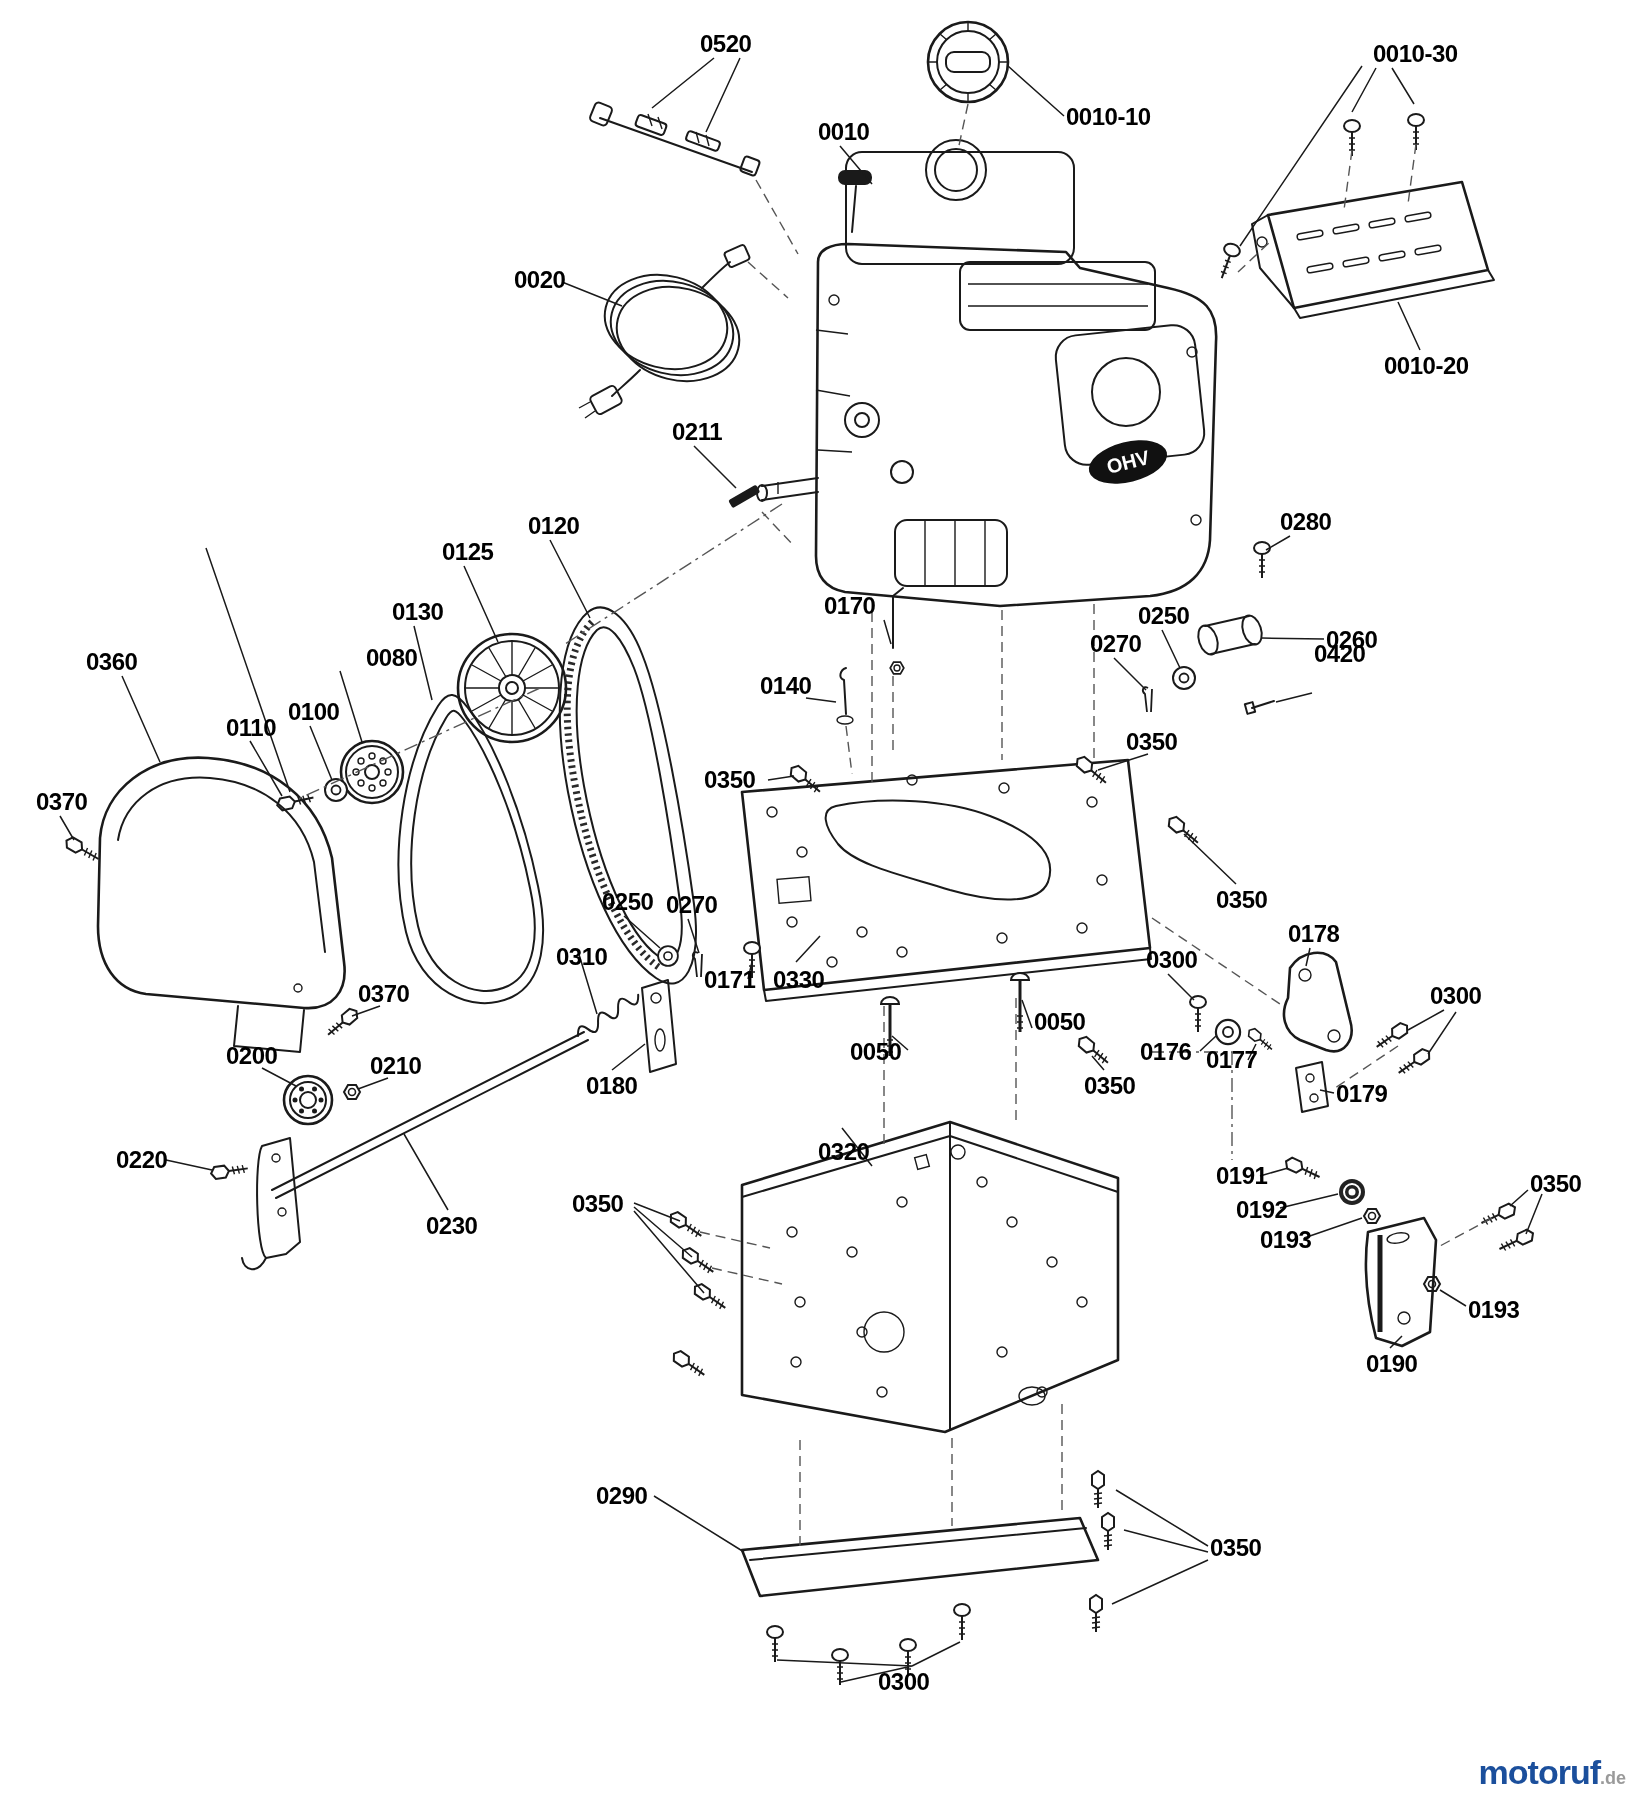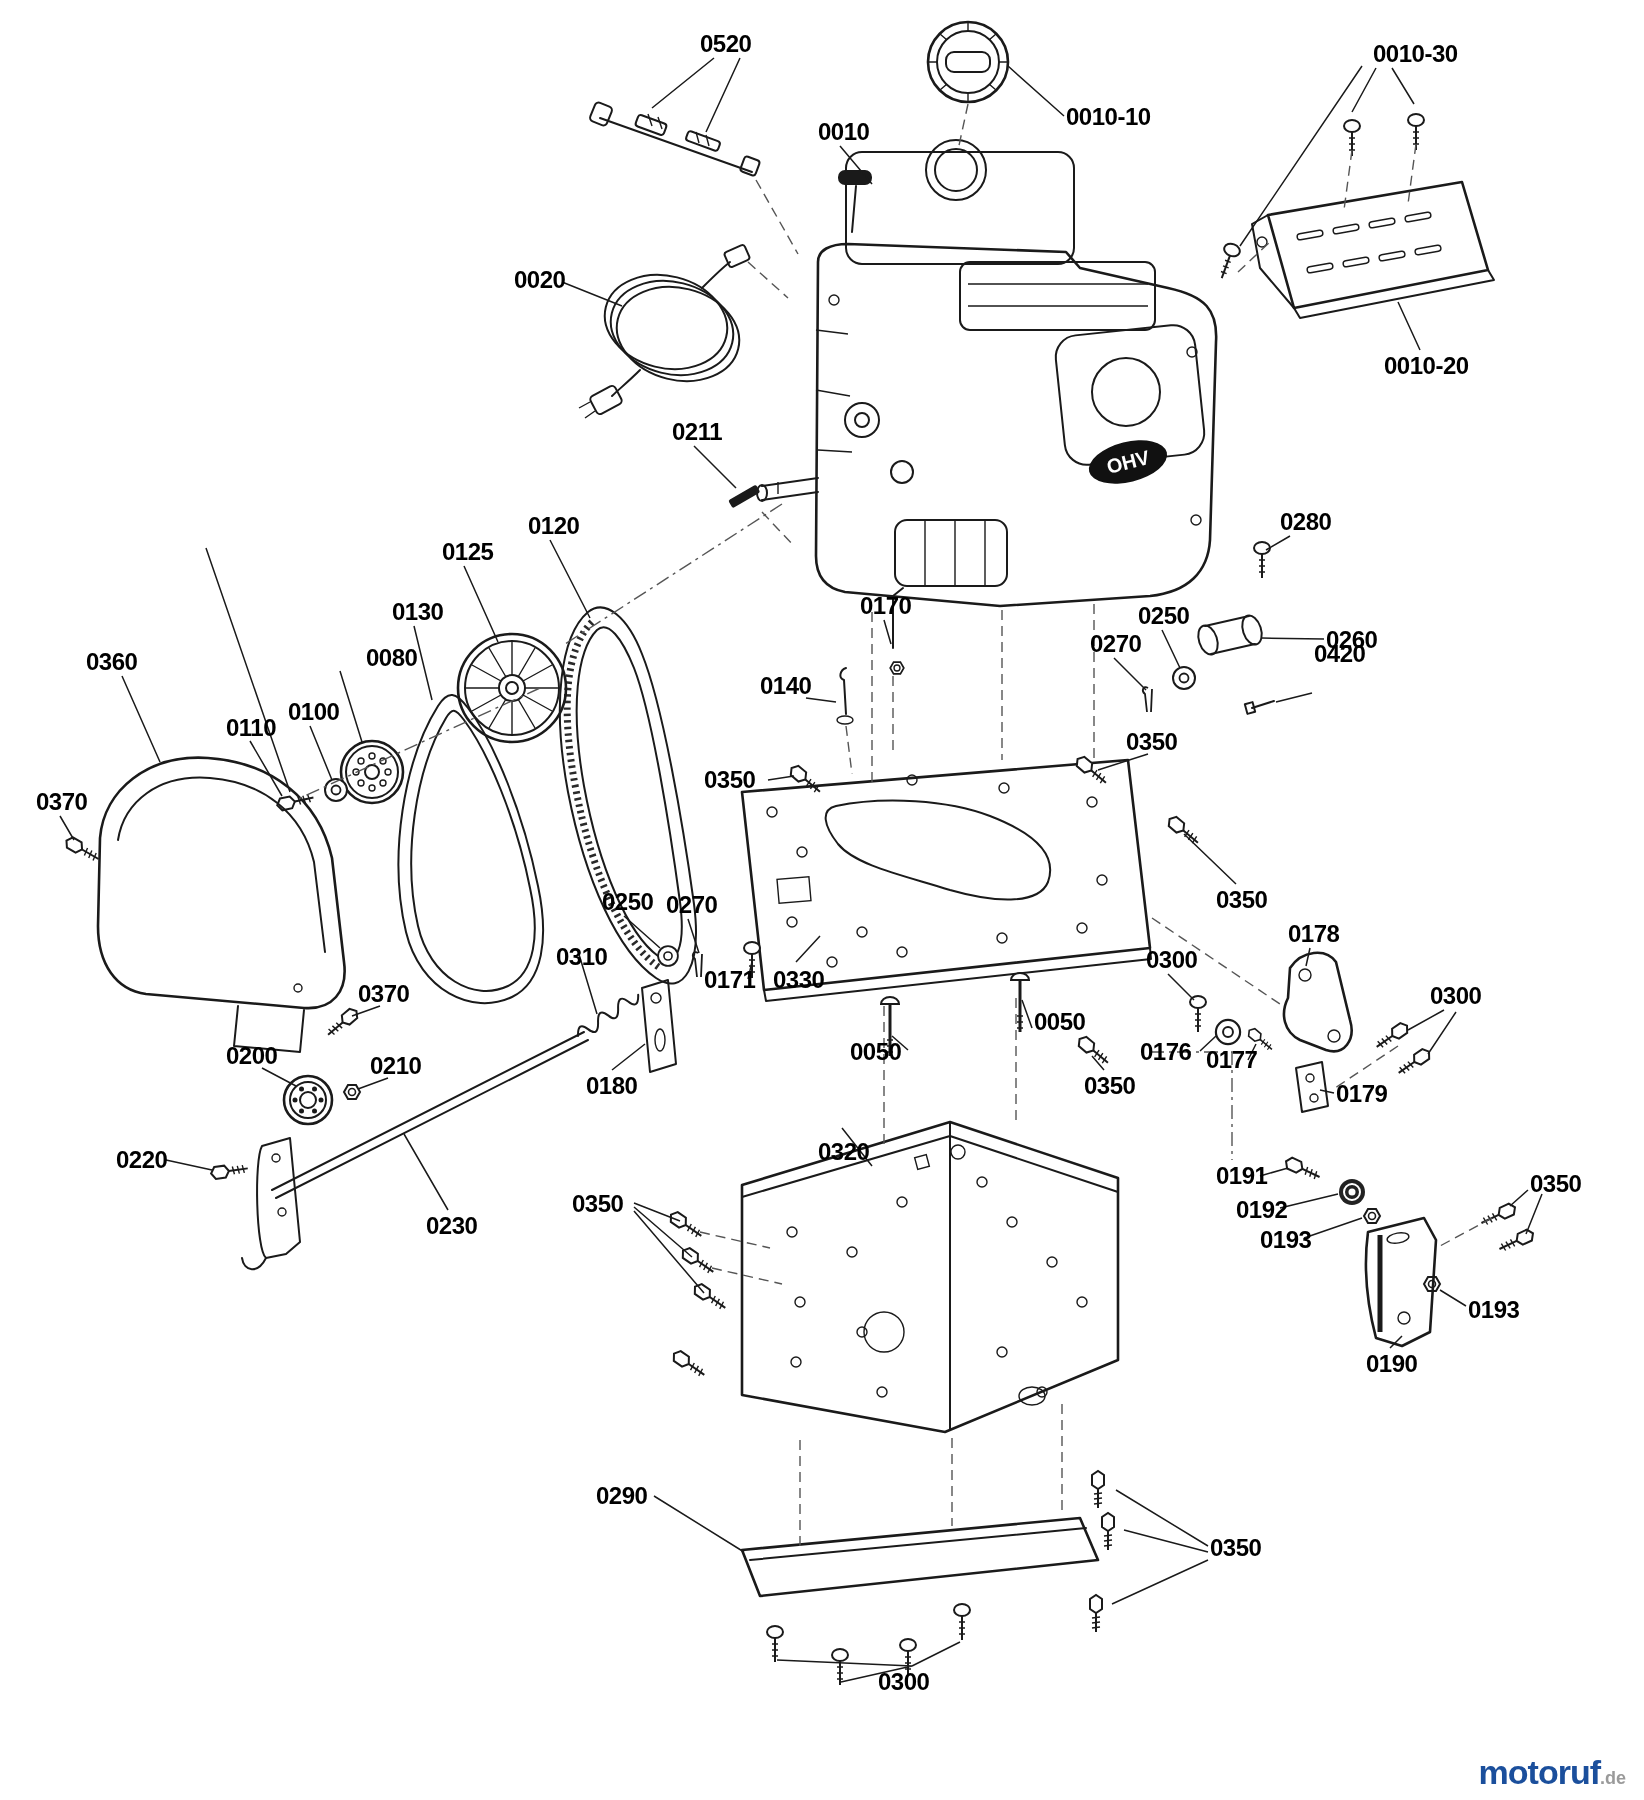--- a/index.html
+++ b/index.html
@@ -417,21 +417,21 @@
       <span class="part-label" style="left: 514px; top: 266px;">0020</span>
       <span class="part-label" style="left: 672px; top: 418px;">0211</span>
       <span class="part-label" style="left: 528px; top: 512px;">0120</span>
       <span class="part-label" style="left: 442px; top: 538px;">0125</span>
       <span class="part-label" style="left: 392px; top: 598px;">0130</span>
       <span class="part-label" style="left: 318px; top: 644px; margin-left: 48px;">0080</span>
       <span class="part-label" style="left: 288px; top: 698px;">0100</span>
       <span class="part-label" style="left: 226px; top: 714px;">0110</span>
       <span class="part-label" style="left: 86px; top: 648px;">0360</span>
       <span class="part-label" style="left: 36px; top: 788px;">0370</span>
-      <span class="part-label" style="left: 860px; top: 592px;">0170</span>
+      <span class="part-label" style="left: 824px; top: 592px;">0170</span>
       <span class="part-label" style="left: 760px; top: 672px;">0140</span>
       <span class="part-label" style="left: 1280px; top: 508px;">0280</span>
       <span class="part-label" style="left: 1138px; top: 602px;">0250</span>
       <span class="part-label" style="left: 1090px; top: 630px;">0270</span>
       <span class="part-label" style="left: 1326px; top: 626px;">0260</span>
       <span class="part-label" style="left: 1314px; top: 640px;">0420</span>
       <span class="part-label" style="left: 1126px; top: 728px;">0350</span>
       <span class="part-label" style="left: 704px; top: 766px;">0350</span>
       <span class="part-label" style="left: 1216px; top: 886px;">0350</span>
       <span class="part-label" style="left: 1146px; top: 946px;">0300</span>

